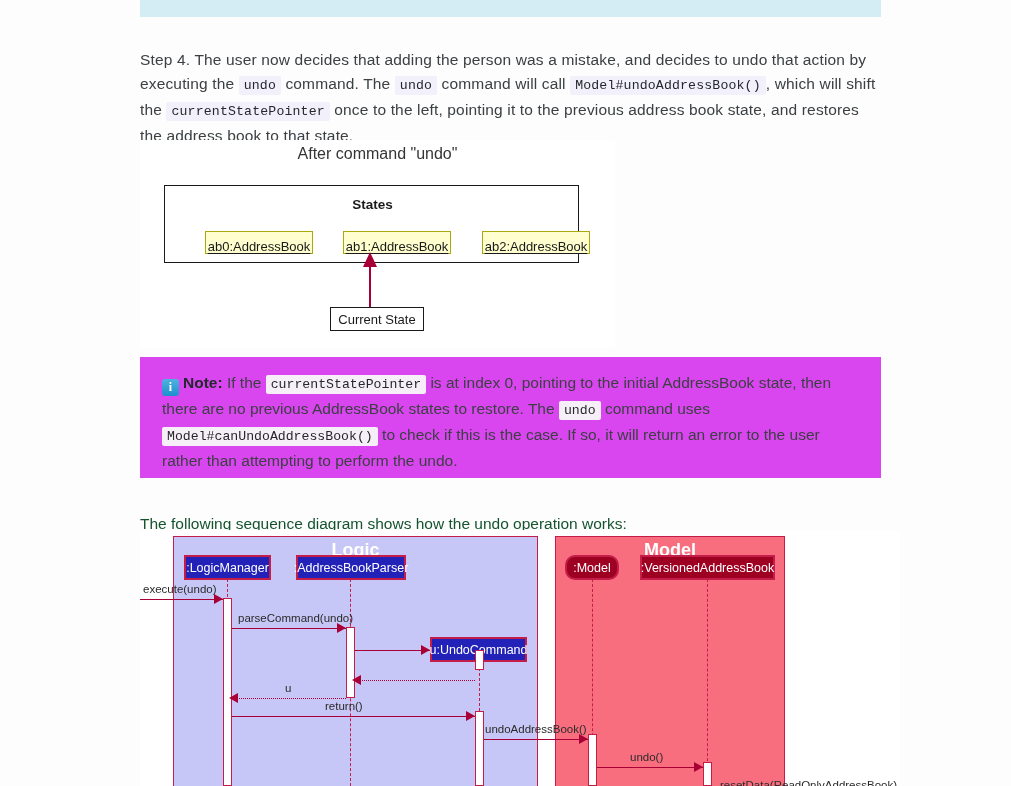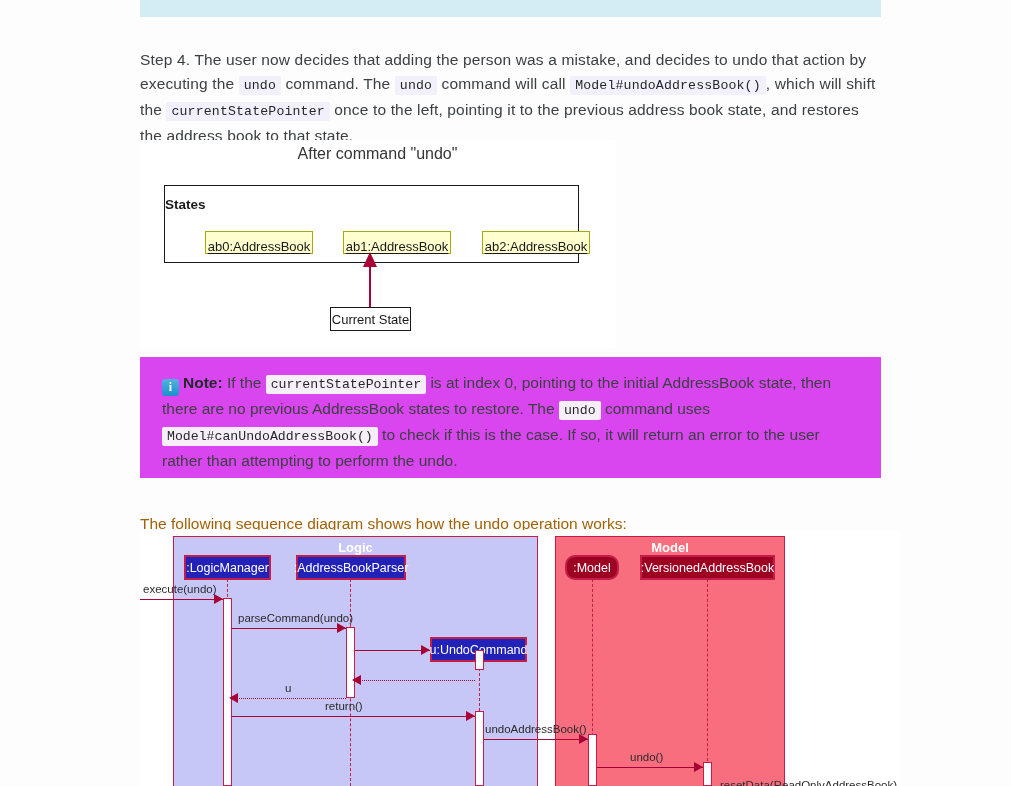--- a/index.html
+++ b/index.html
@@ -75,21 +75,21 @@
     height: 78px;
     border: 1.5px solid #1a1a1a;
     background: #ffffff;
     box-sizing: border-box;
   }
   .states-label {
     position: absolute;
     left: 0;
     top: 11px;
     width: 415px;
-    text-align: left;
+    text-align: center;
     font-size: 13.5px;
     font-weight: bold;
     color: #1a1a1a;
   }
   .obj-box {
     position: absolute;
     top: 45px;
     height: 23px;
     background: #fefece;
     border: 1px solid #a8a811;
@@ -123,21 +123,21 @@
     top: 112px;
     width: 0; height: 0;
     border-left: 7px solid transparent;
     border-right: 7px solid transparent;
     border-bottom: 15px solid #a80036;
   }
   .cur-state {
     position: absolute;
     left: 190px;
     top: 167px;
-    width: 81px;
+    width: 94px;
     height: 24px;
     background: #ffffff;
     border: 1.2px solid #1a1a1a;
     box-sizing: border-box;
     display: flex;
     align-items: center;
     justify-content: center;
     font-size: 13px;
     color: #1a1a1a;
   }
@@ -175,21 +175,21 @@
   .note b { color: #24292e; }
 
   
   .seq-intro {
     position: absolute;
     left: 140px;
     top: 497px;
     width: 740px;
     font-size: 15.5px;
     line-height: 22px;
-    color: #a16207;
+    color: #14532d;
   }
 
   
   .seq-wrap {
     position: absolute;
     left: 140px;
     top: 530px;
     width: 760px;
     height: 256px;
     background: #ffffff;
@@ -200,21 +200,21 @@
     box-sizing: border-box;
     border: 1.5px solid #c41d4a;
   }
   .grp-logic { left: 33px;  top: 6px;  width: 365px; height: 252px; background: #c6c6f7; }
   .grp-model { left: 415px; top: 6px;  width: 230px; height: 252px; background: #f96e7e; }
   .grp-title {
     position: absolute;
     top: 3px;
     width: 100%;
     text-align: center;
-    font-size: 13px;
+    font-size: 18px;
     font-weight: bold;
     color: #ffffff;
   }
   .lifeline {
     position: absolute;
     width: 0;
     border-left: 1.4px dashed #c41d4a;
   }
   .part {
     position: absolute;

